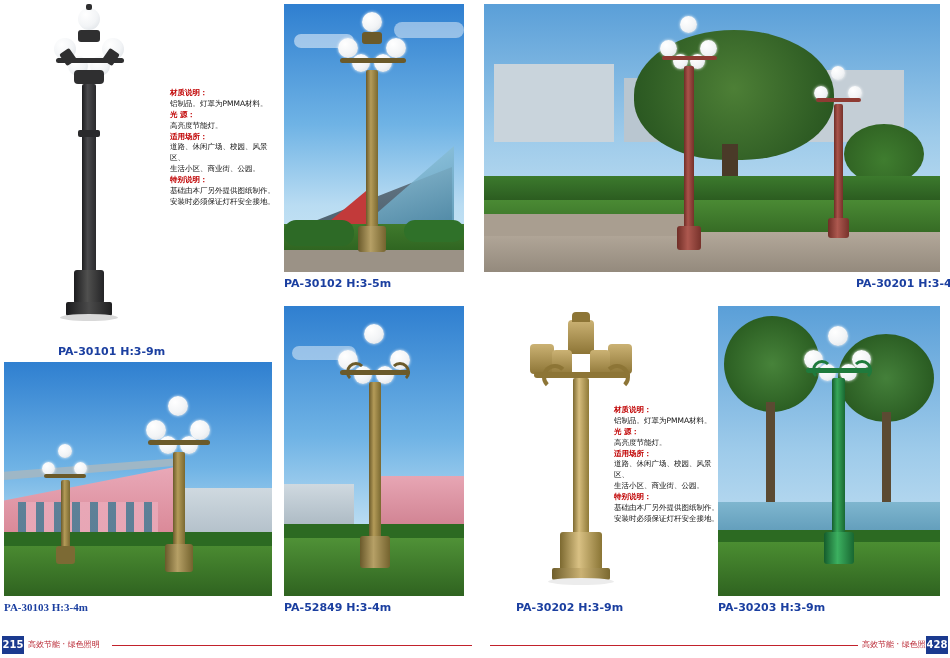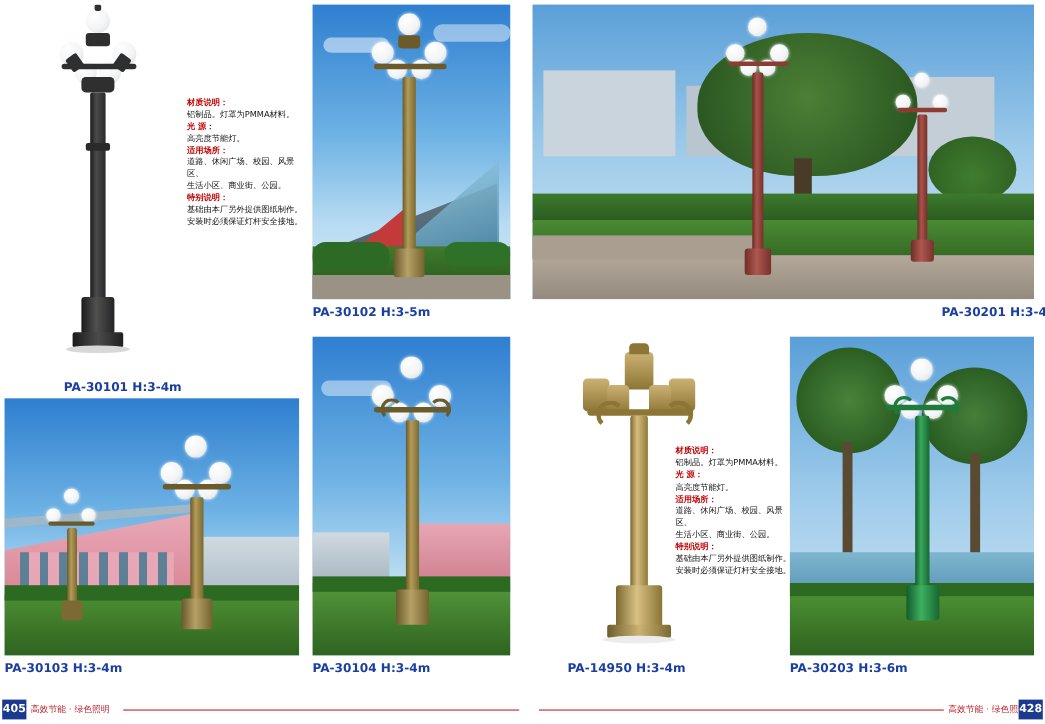--- a/index.html
+++ b/index.html
@@ -56,21 +56,21 @@
     <div class="arm" style="left:52px;top:46px;width:12px;height:14px;background:#2f2f30;transform:rotate(-35deg);"></div>
     <div class="arm" style="left:95px;top:46px;width:12px;height:14px;background:#2f2f30;transform:rotate(35deg);"></div>
     <div class="pole" style="left:68px;top:26px;width:22px;height:12px;background:#2f2f30;border-radius:3px;"></div>
     <div class="pole" style="left:64px;top:66px;width:30px;height:14px;background:#2f2f30;border-radius:4px;"></div>
     <div class="pole" style="left:72px;top:80px;width:14px;height:190px;background:linear-gradient(90deg,#1c1c1e,#4a4a4d 40%,#2a2a2c 100%);"></div>
     <div class="pole" style="left:68px;top:126px;width:22px;height:7px;background:#2a2a2c;border-radius:2px;"></div>
     <div class="base" style="left:64px;top:266px;width:30px;height:34px;background:linear-gradient(90deg,#1c1c1e,#50504f 45%,#242426 100%);border-radius:3px;"></div>
     <div class="base" style="left:56px;top:298px;width:46px;height:14px;background:linear-gradient(90deg,#1a1a1c,#4b4b4b 50%,#202021 100%);border-radius:2px;"></div>
     <div class="base" style="left:50px;top:310px;width:58px;height:7px;background:#d8d8d8;border-radius:50%;"></div>
   </div>
-  <div class="caption" style="left:58px;top:345px;">PA-30101 H:3-4m</div>
+  <div class="caption" style="left:58px;top:345px;">PA-30101 H:3-9m</div>
 
   <div class="spec" style="left:170px;top:88px;">
     <div class="hd">材质说明：</div>
     <div class="bd">铝制品。灯罩为PMMA材料。</div>
     <div class="hd">光        源：</div>
     <div class="bd">高亮度节能灯。</div>
     <div class="hd">适用场所：</div>
     <div class="bd">道路、休闲广场、校园、风景区、</div>
     <div class="bd">生活小区、商业街、公园。</div>
     <div class="hd">特别说明：</div>
@@ -159,21 +159,21 @@
     <div class="pole" style="left:169px;top:90px;width:12px;height:104px;background:linear-gradient(90deg,#6a5a2b,#b49b58 40%,#7a6931 100%);"></div>
     <div class="base" style="left:161px;top:182px;width:28px;height:28px;background:linear-gradient(90deg,#6a5a2b,#b6a066 45%,#74632e 100%);border-radius:3px;"></div>
 
     <div class="globe" style="left:54px;top:82px;width:14px;height:14px;"></div>
     <div class="globe" style="left:38px;top:100px;width:13px;height:13px;"></div>
     <div class="globe" style="left:70px;top:100px;width:13px;height:13px;"></div>
     <div class="arm" style="left:40px;top:112px;width:42px;height:4px;background:#6b5a2a;border-radius:3px;"></div>
     <div class="pole" style="left:57px;top:118px;width:9px;height:74px;background:linear-gradient(90deg,#6a5a2b,#b49b58 40%,#7a6931 100%);"></div>
     <div class="base" style="left:52px;top:184px;width:19px;height:18px;background:#7c6a34;border-radius:3px;"></div>
   </div>
-  <div class="caption" style="left:4px;top:601px;">PA-30103 H:3-4m</div>
+  <div class="caption" style="left:4px;top:601px;font-family:Liberation Serif, serif;">PA-30103 H:3-4m</div>
 
   <div class="photo" style="left:284px;top:306px;width:180px;height:290px;">
     <div class="sky sky-blue"></div>
     <div style="position:absolute;left:8px;top:40px;width:64px;height:14px;background:rgba(255,255,255,.45);border-radius:10px;"></div>
 
     <div style="position:absolute;left:90px;top:170px;width:90px;height:54px;background:linear-gradient(180deg,#e7a6b4,#cf8090);"></div>
     <div style="position:absolute;left:0px;top:178px;width:70px;height:46px;background:linear-gradient(180deg,#cfd9e0,#a9b7c1);"></div>
     <div class="grass" style="height:66px;background:linear-gradient(180deg,#54983a,#2f6320);"></div>
     <div style="position:absolute;left:0;bottom:58px;width:180px;height:14px;background:#2c6a22;"></div>
 
@@ -181,40 +181,40 @@
     <div class="globe" style="left:54px;top:44px;width:20px;height:20px;"></div>
     <div class="globe" style="left:106px;top:44px;width:20px;height:20px;"></div>
     <div class="globe" style="left:70px;top:60px;width:18px;height:18px;"></div>
     <div class="globe" style="left:92px;top:60px;width:18px;height:18px;"></div>
     <div class="arm" style="left:56px;top:64px;width:70px;height:5px;background:#6b5a2a;border-radius:3px;"></div>
     <div class="arm" style="left:62px;top:56px;width:14px;height:14px;border:3px solid #6b5a2a;border-radius:50%;border-right-color:transparent;border-bottom-color:transparent;"></div>
     <div class="arm" style="left:106px;top:56px;width:14px;height:14px;border:3px solid #6b5a2a;border-radius:50%;border-left-color:transparent;border-bottom-color:transparent;"></div>
     <div class="pole" style="left:85px;top:76px;width:12px;height:168px;background:linear-gradient(90deg,#6a5a2b,#b49b58 40%,#7a6931 100%);"></div>
     <div class="base" style="left:76px;top:230px;width:30px;height:32px;background:linear-gradient(90deg,#6a5a2b,#b6a066 45%,#74632e 100%);border-radius:3px;"></div>
   </div>
-  <div class="caption" style="left:284px;top:601px;">PA-30104 H:3-4m</div>
+  <div class="caption" style="left:284px;top:601px;">PA-52849 H:3-4m</div>
 
   <div class="photo" style="left:490px;top:306px;width:180px;height:290px;background:#ffffff;">
 
     <div style="position:absolute;left:78px;top:14px;width:26px;height:34px;background:linear-gradient(180deg,#cbb274,#8d7536);border-radius:4px 4px 2px 2px;"></div>
     <div style="position:absolute;left:82px;top:6px;width:18px;height:10px;background:#8d7536;border-radius:4px 4px 0 0;"></div>
 
     <div style="position:absolute;left:40px;top:38px;width:24px;height:30px;background:linear-gradient(180deg,#cbb274,#8d7536);border-radius:4px;"></div>
     <div style="position:absolute;left:118px;top:38px;width:24px;height:30px;background:linear-gradient(180deg,#cbb274,#8d7536);border-radius:4px;"></div>
     <div style="position:absolute;left:62px;top:44px;width:20px;height:26px;background:linear-gradient(180deg,#cbb274,#8d7536);border-radius:4px;"></div>
     <div style="position:absolute;left:100px;top:44px;width:20px;height:26px;background:linear-gradient(180deg,#cbb274,#8d7536);border-radius:4px;"></div>
     <div class="arm" style="left:44px;top:66px;width:96px;height:6px;background:#8d7536;border-radius:3px;"></div>
     <div class="arm" style="left:52px;top:58px;width:18px;height:18px;border:4px solid #8d7536;border-radius:50%;border-right-color:transparent;border-bottom-color:transparent;"></div>
     <div class="arm" style="left:114px;top:58px;width:18px;height:18px;border:4px solid #8d7536;border-radius:50%;border-left-color:transparent;border-bottom-color:transparent;"></div>
     <div class="pole" style="left:83px;top:72px;width:16px;height:168px;background:linear-gradient(90deg,#7c6930,#d6bd7e 38%,#8f7a38 100%);"></div>
     <div class="base" style="left:70px;top:226px;width:42px;height:40px;background:linear-gradient(90deg,#7c6930,#d9c184 45%,#8a7535 100%);border-radius:3px;"></div>
     <div class="base" style="left:62px;top:262px;width:58px;height:12px;background:linear-gradient(90deg,#6f5e2b,#cbb274 50%,#7b6930 100%);border-radius:2px;"></div>
     <div class="base" style="left:58px;top:272px;width:66px;height:7px;background:#ececec;border-radius:50%;"></div>
   </div>
-  <div class="caption" style="left:516px;top:601px;">PA-14950 H:3-4m</div>
+  <div class="caption" style="left:516px;top:601px;">PA-30202 H:3-9m</div>
 
   <div class="spec" style="left:614px;top:405px;">
     <div class="hd">材质说明：</div>
     <div class="bd">铝制品。灯罩为PMMA材料。</div>
     <div class="hd">光        源：</div>
     <div class="bd">高亮度节能灯。</div>
     <div class="hd">适用场所：</div>
     <div class="bd">道路、休闲广场、校园、风景区、</div>
     <div class="bd">生活小区、商业街、公园。</div>
     <div class="hd">特别说明：</div>
@@ -239,24 +239,24 @@
     <div class="globe" style="left:86px;top:44px;width:19px;height:19px;"></div>
     <div class="globe" style="left:134px;top:44px;width:19px;height:19px;"></div>
     <div class="globe" style="left:101px;top:58px;width:17px;height:17px;"></div>
     <div class="globe" style="left:122px;top:58px;width:17px;height:17px;"></div>
     <div class="arm" style="left:88px;top:62px;width:66px;height:5px;background:#1f7a3c;border-radius:3px;"></div>
     <div class="arm" style="left:94px;top:54px;width:14px;height:14px;border:3px solid #1f7a3c;border-radius:50%;border-right-color:transparent;border-bottom-color:transparent;"></div>
     <div class="arm" style="left:134px;top:54px;width:14px;height:14px;border:3px solid #1f7a3c;border-radius:50%;border-left-color:transparent;border-bottom-color:transparent;"></div>
     <div class="pole" style="left:114px;top:72px;width:13px;height:168px;background:linear-gradient(90deg,#145c2c,#37a85a 40%,#196832 100%);"></div>
     <div class="base" style="left:106px;top:226px;width:30px;height:32px;background:linear-gradient(90deg,#145c2c,#3cb060 45%,#186731 100%);border-radius:3px;"></div>
   </div>
-  <div class="caption" style="left:718px;top:601px;">PA-30203 H:3-6m</div>
+  <div class="caption" style="left:718px;top:601px;">PA-30203 H:3-9m</div>
 
   <div class="footer">
-    <div class="foot-num" style="left:2px;">405</div>
+    <div class="foot-num" style="left:2px;">215</div>
     <div class="foot-txt" style="left:28px;">高效节能 · 绿色照明</div>
     <div class="foot-line" style="left:112px;top:9px;width:360px;"></div>
     <div class="foot-line" style="left:490px;top:9px;width:368px;"></div>
     <div class="foot-txt" style="left:862px;">高效节能 · 绿色照明</div>
     <div class="foot-num" style="left:926px;">428</div>
   </div>
 
 </div>
 
 </body></html>

